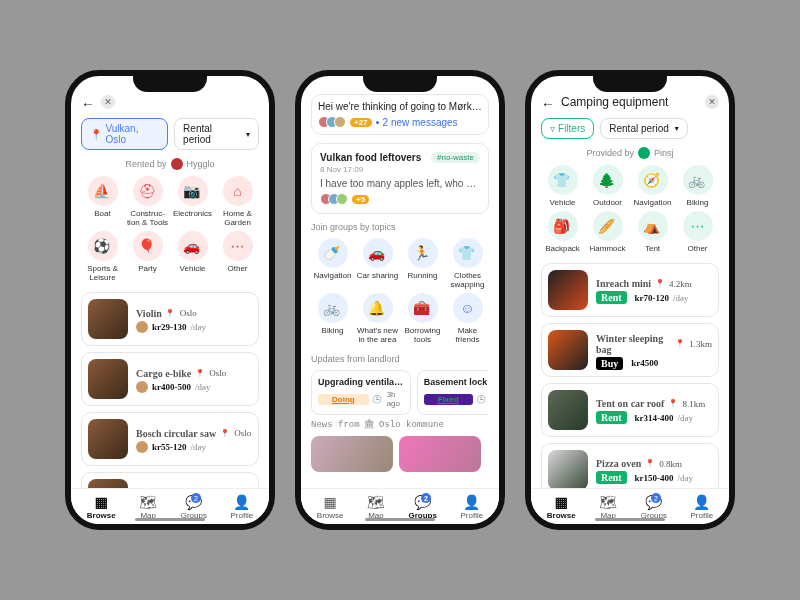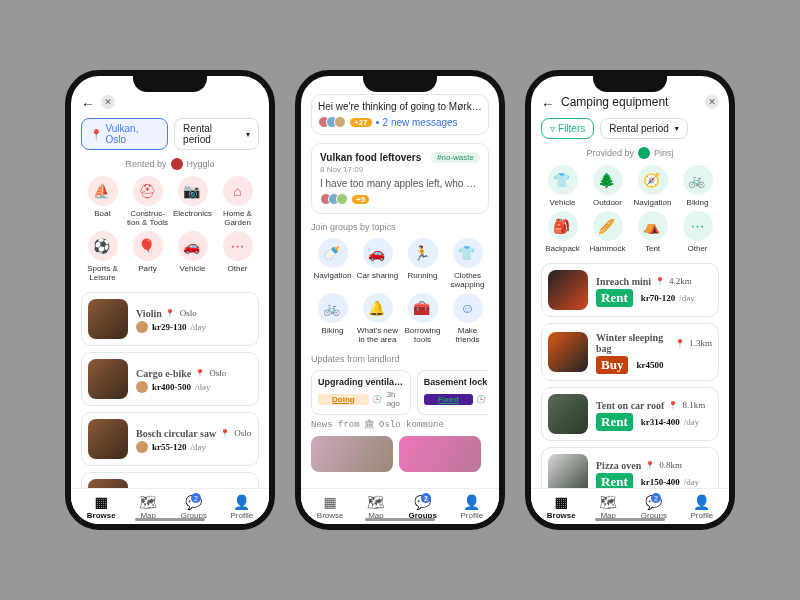--- a/index.html
+++ b/index.html
@@ -46,23 +46,23 @@
   .bubble.teal{background:#e3f7f0;color:#1db885;}
   .listing{border:1px solid #e6e6e6;border-radius:10px;padding:6px;display:flex;gap:8px;margin-bottom:6px;align-items:center;font-family:Liberation Serif, serif;}
   .thumb{width:40px;height:40px;border-radius:8px;background:linear-gradient(135deg,#8a5a3a,#3d2a1a);flex-shrink:0;}
   .lbody{flex:1;min-width:0;}
   .ltitle{font-weight:600;font-size:10px;}
   .lrow{display:flex;align-items:center;gap:4px;font-size:9px;color:#555;margin-top:2px;}
   .pin{font-size:8px;}
   .mini-av{width:12px;height:12px;border-radius:50%;background:#c96;}
   .price{font-weight:600;color:#111;text-align:right;}
   .unit{color:#888;font-weight:400;}
-  .tag{font-size:13px;padding:1px 5px;border-radius:3px;font-weight:600;margin-right:4px;}
+  .tag{font-size:10px;padding:1px 5px;border-radius:3px;font-weight:600;margin-right:4px;}
   .tag.rent{background:#11b36a;color:#fff;}
-  .tag.buy{background:#c2410c;color:#fff;}
+  .tag.buy{background:#000000;color:#fff;}
   .nav{border-top:1px solid #eee;display:flex;justify-content:space-around;padding:6px 4px 4px 4px;background:#fff;}
   .nav-item{display:flex;flex-direction:column;align-items:center;font-size:8px;color:#555;cursor:pointer;gap:2px;position:relative;}
   .nav-item .ni{font-size:14px;line-height:1;}
   .nav-item.active{color:#111;font-weight:600;}
   .badge-dot{position:absolute;top:-2px;right:6px;width:10px;height:10px;border-radius:50%;background:#3a72e8;color:#fff;font-size:7px;display:flex;align-items:center;justify-content:center;}
   .home-bar{position:absolute;bottom:3px;left:50%;transform:translateX(-50%);width:70px;height:3px;border-radius:3px;background:#999;}
   
   .msg-card{border:1px solid #e6e6e6;border-radius:10px;padding:8px;margin-bottom:8px;}
   .msg-line{font-size:10px;margin-bottom:4px;white-space:nowrap;overflow:hidden;text-overflow:ellipsis;}
   .msg-meta{display:flex;align-items:center;gap:4px;font-size:8px;color:#555;}

